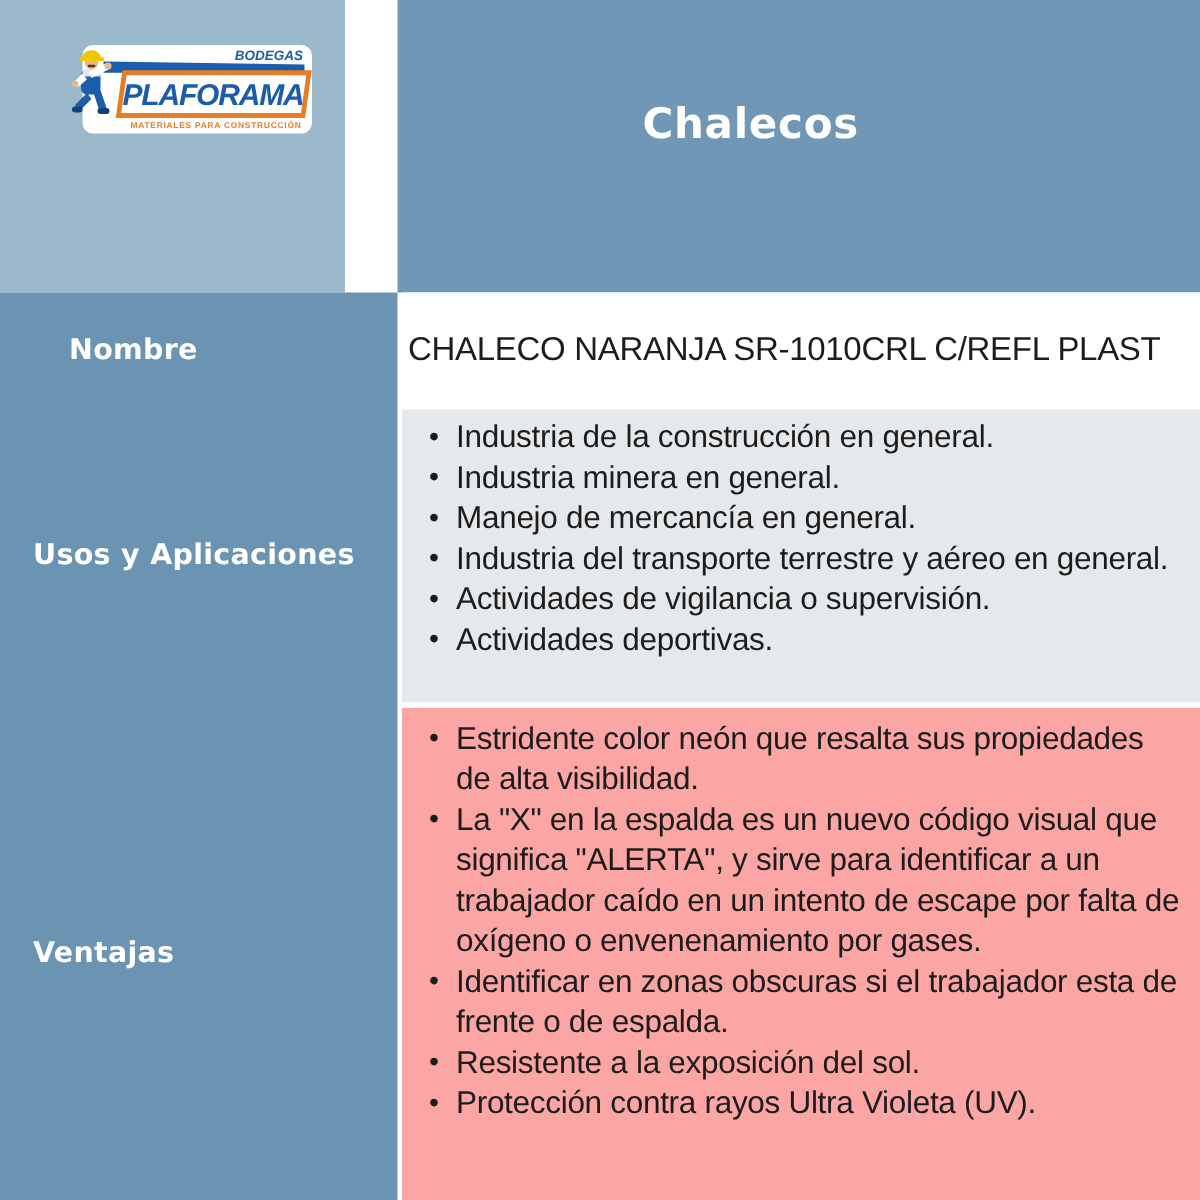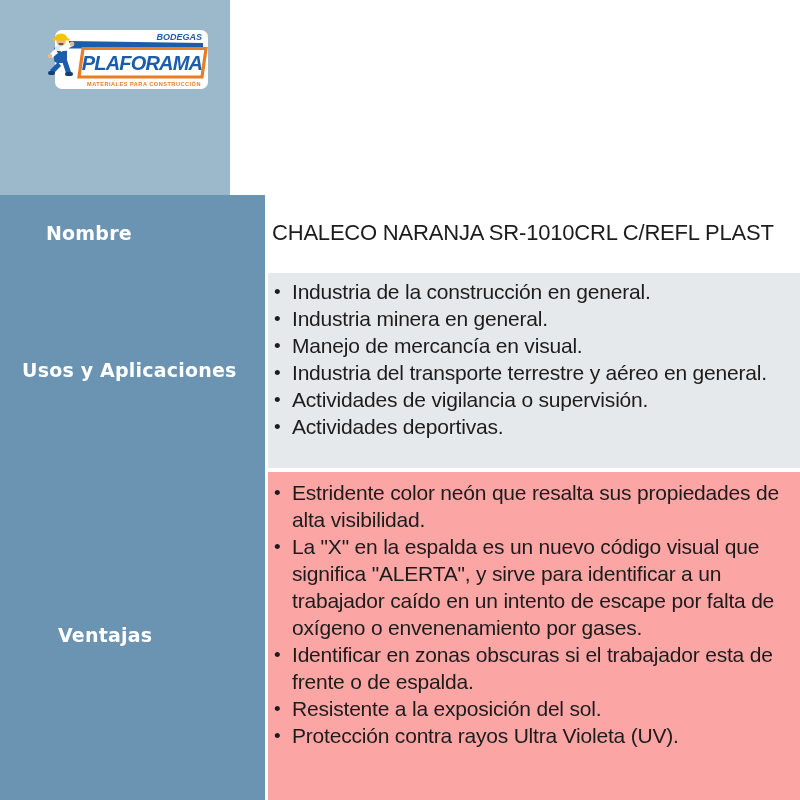--- a/index.html
+++ b/index.html
@@ -27,25 +27,25 @@
     background:#6b93b2;
   }
   .row-label {
     position:absolute; left:0; width:265px; display:flex; align-items:center;
     padding-left:22px; box-sizing:border-box;
     font-family:"DejaVu Sans", sans-serif;
     font-size:19px; font-weight:bold; color:#ffffff; letter-spacing:0.2px;
   }
   .row-label.nombre   { top:195px; height:75px;margin-left:24px;  }
   .row-label.usos     { top:270px; height:200px; }
-  .row-label.ventajas { top:470px; height:330px;margin-left:36px; }
+  .row-label.ventajas { top:470px; height:330px; }
   
   .cell {
     position:absolute; left:268px; width:532px; box-sizing:border-box;
-    color:#1c1c1c; overflow:hidden;
+    color:#1c1c1c; overflow:hidden;padding-left:12px;
   }
   .cell-name {
     top:195px; height:75px; background:#ffffff;
     display:flex; align-items:center; padding-left:4px;
     font-size:22px; letter-spacing:-0.2px; white-space:nowrap;text-align:center;
   }
   .cell-usos     { top:273px; height:195px; background:#e6e9ec; padding-top:5px; }
   .cell-ventajas { top:472px; height:328px; background:#fca5a5; padding-top:7px; }
   ul.bullets {
     margin:0; padding:0 10px 0 6px; list-style:none;
@@ -103,33 +103,36 @@
         <circle cx="16" cy="12.5" r="4.6" fill="#e8b98d"></circle>
 
         <path d="M9.5,10 A6.5,5.5 0 0 1 22.5,10 Z" fill="#f2c500"></path>
         <rect x="7.5" y="9.2" width="17" height="2.4" rx="1.2" fill="#f2c500"></rect>
 
         <rect x="13.5" y="14.2" width="5" height="1.6" rx="0.8" fill="#4a3423"></rect>
       </g>
     </svg>
   </div>
 
+  <div class="header-cell">
+    <div class="header-title">Chalecos</div>
+  </div>
 
   <div class="label-col"></div>
   <div class="row-label nombre">Nombre</div>
   <div class="row-label usos">Usos y Aplicaciones</div>
   <div class="row-label ventajas">Ventajas</div>
 
   <div class="cell cell-name">CHALECO NARANJA SR-1010CRL C/REFL PLAST</div>
 
   <div class="cell cell-usos">
     <ul class="bullets">
         <li>Industria de la construcción en general.</li>
         <li>Industria minera en general.</li>
-        <li>Manejo de mercancía en visual.</li>
+        <li>Manejo de mercancía en general.</li>
         <li>Industria del transporte terrestre y aéreo en general.</li>
         <li>Actividades de vigilancia o supervisión.</li>
         <li>Actividades deportivas.</li>
       </ul>
   </div>
 
   <div class="cell cell-ventajas">
     <ul class="bullets">
         <li>Estridente color neón que resalta sus propiedades de alta visibilidad.</li>
         <li>La "X" en la espalda es un nuevo código visual que significa "ALERTA", y sirve para identificar a un trabajador caído en un intento de escape por falta de oxígeno o envenenamiento por gases.</li>

